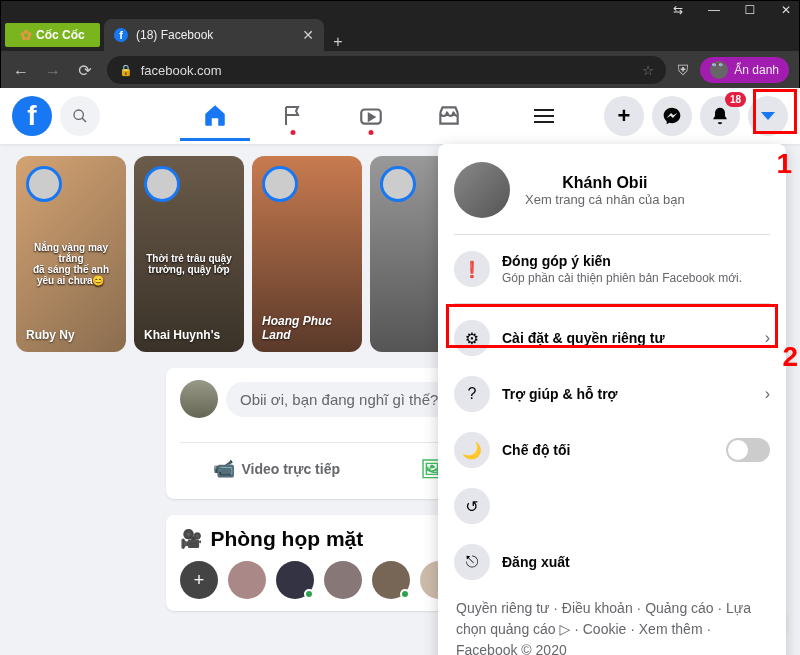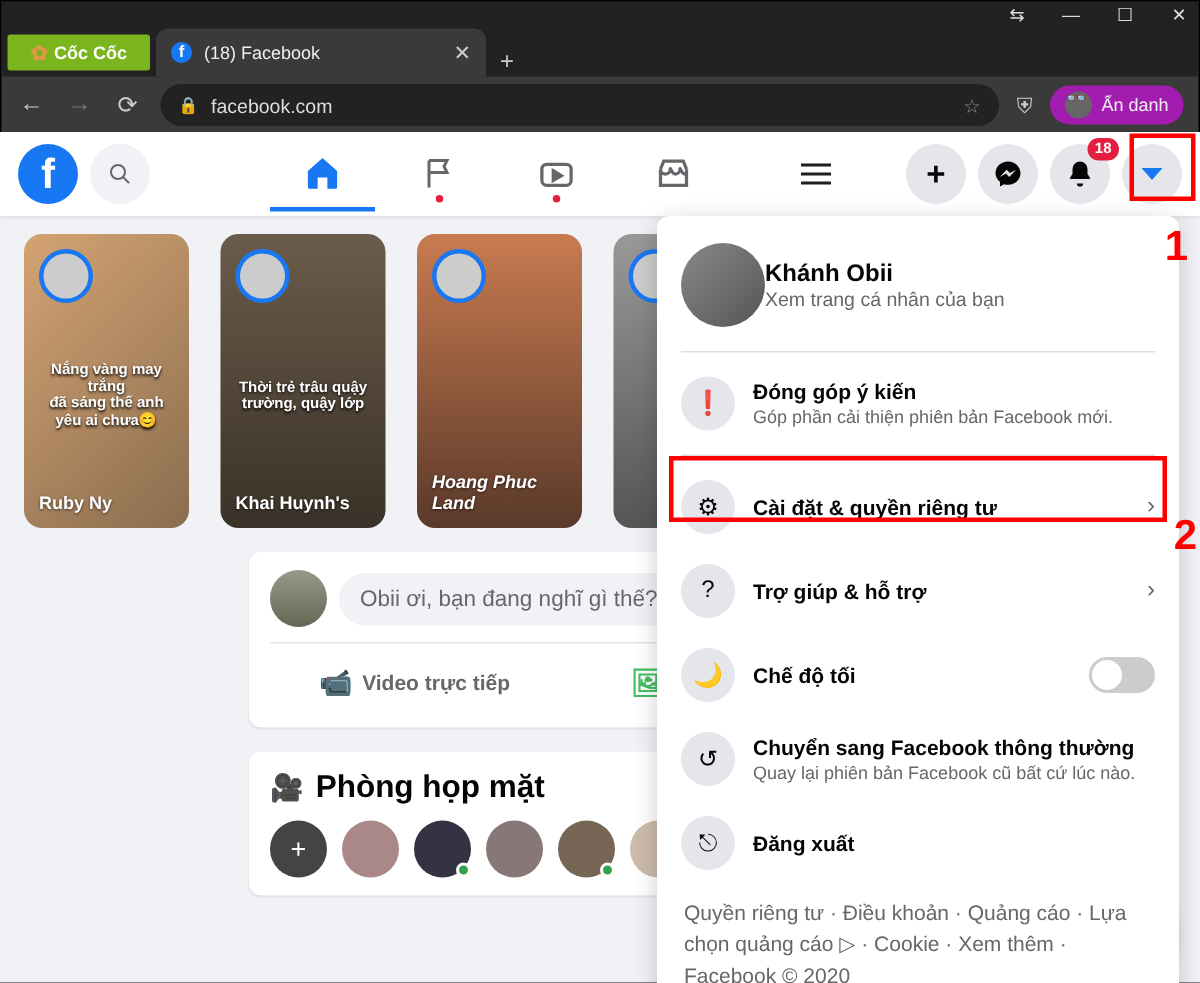--- a/index.html
+++ b/index.html
@@ -40,51 +40,51 @@
   .hamb { width:40px;height:40px;display:flex;flex-direction:column;justify-content:center;align-items:center;gap:4px;margin-right:40px;}
   .hamb div{width:20px;height:2px;background:#1c1e21;}
   .circle-btn { width:40px;height:40px;background:#e4e6eb;border-radius:50%;display:flex;align-items:center;justify-content:center;color:#050505;position:relative;}
   .circle-btn.msgr svg{width:20px;height:20px;}
   .circle-btn .badge { position:absolute; top:-4px; right:-6px; background:#e41e3f; color:#fff; font-size:10px; font-weight:bold; padding:2px 5px; border-radius:10px;}
   .caret-btn { width:40px;height:40px;background:#e4e6eb;border-radius:50%;display:flex;align-items:center;justify-content:center;}
   .caret-btn::after{content:"";border-left:7px solid transparent;border-right:7px solid transparent;border-top:8px solid #1877f2;}
 
   
   .content { position:absolute; top:56px; left:0; right:0; bottom:0; padding:12px 0 12px 16px; overflow:hidden;}
-  .stories { display:flex; gap:21px; margin-bottom:16px;}
+  .stories { display:flex; gap:8px; margin-bottom:16px;}
   .story { width:110px; height:196px; border-radius:12px; position:relative; overflow:hidden; color:#fff; font-size:12px; font-weight:600;}
   .story .name { position:absolute; bottom:10px; left:10px; right:10px; text-shadow:0 1px 2px rgba(0,0,0,0.6);}
   .story .pfp { position:absolute; top:10px; left:10px; width:36px;height:36px;border-radius:50%;border:3px solid #1877f2;background:#ccc;}
   .story1 { background:linear-gradient(135deg,#d4a373,#8a6d4f);}
   .story2 { background:linear-gradient(180deg,#6b5b4a,#3a3228);}
   .story3 { background:linear-gradient(180deg,#c97b50,#5a392a);font-style:italic;}
   .story4 { background:linear-gradient(180deg,#999,#555);}
   .story .cap { position:absolute; top:55%; left:50%; transform:translate(-50%,-50%); text-align:center; font-size:10px; font-weight:600; text-shadow:0 1px 2px #000; width:90%;}
 
   .composer { width:414px; background:#fff; border-radius:8px; padding:12px 14px; box-shadow:0 1px 2px rgba(0,0,0,0.1); margin-bottom:16px; margin-left:150px;}
-  .composer-top { display:flex; align-items:center; gap:8px; padding-bottom:10px; border-bottom:1px solid #e4e6eb;}
+  .composer-top { display:flex; align-items:center; gap:8px; padding-bottom:24px; border-bottom:1px solid #e4e6eb;}
   .composer-av { width:38px;height:38px;border-radius:50%;background:linear-gradient(#998,#665);}
   .composer-inp { flex:1; background:#f0f2f5; border-radius:20px; padding:9px 14px; color:#65676b; font-size:15px;}
   .composer-actions { display:flex; padding-top:8px;}
   .comp-act { flex:1; display:flex; align-items:center; justify-content:center; gap:6px; padding:7px; border-radius:6px; color:#65676b; font-size:14px; font-weight:600;}
   .comp-act .vico { color:#f02849; font-size:18px;}
   .comp-act .pico { color:#45bd62; font-size:18px;}
 
   .rooms { width:414px; background:#fff; border-radius:8px; padding:12px 14px; box-shadow:0 1px 2px rgba(0,0,0,0.1); margin-left:150px;}
   .rooms-hdr { display:flex; align-items:center; gap:8px; margin-bottom:10px;}
   .rooms-hdr .rico { color:#9360f7; font-size:18px;}
   .rooms-hdr span.lbl { font-weight:600; font-size:21px; color:#050505;}
   .room-avs { display:flex; gap:10px;}
   .room-av { width:38px;height:38px;border-radius:50%;background:#bbb;position:relative;}
   .room-av.add{background:#444;color:#fff;display:flex;align-items:center;justify-content:center;font-size:18px;}
   .room-av .on{position:absolute;bottom:0;right:0;width:10px;height:10px;background:#31a24c;border-radius:50%;border:2px solid #fff;}
 
   
   .dropdown { position:absolute; top:56px; right:14px; width:348px; background:#fff; border-radius:8px; box-shadow:0 4px 16px rgba(0,0,0,0.2); padding:8px; z-index:10;}
-  .dd-profile { display:flex; align-items:center; gap:0; padding:10px 8px; border-radius:8px;}
+  .dd-profile { display:flex; align-items:center; gap:15px; padding:10px 8px; border-radius:8px;text-align:center;}
   .dd-profile .av { width:56px;height:56px;border-radius:50%;background:linear-gradient(135deg,#888,#555);}
   .dd-profile .nm { font-size:16px; font-weight:600; color:#050505;}
   .dd-profile .sub { font-size:13px; color:#65676b;}
   .dd-sep { height:1px; background:#dadde1; margin:6px 8px;}
   .dd-item { display:flex; align-items:center; gap:12px; padding:10px 8px; border-radius:8px;}
   .dd-item .ico { width:36px;height:36px;background:#e4e6eb;border-radius:50%;display:flex;align-items:center;justify-content:center;color:#050505;font-size:16px;}
   .dd-item .txt .t1 { font-size:14px; font-weight:600; color:#050505;}
   .dd-item .txt .t2 { font-size:12px; color:#65676b; margin-top:2px;}
   .dd-item .chev { margin-left:auto; color:#65676b;}
   .toggle { margin-left:auto; width:44px;height:24px;background:#ccc;border-radius:12px;position:relative;}
@@ -290,24 +290,20 @@
     </div>
     <div class="dd-item">
       <div class="ico">🌙</div>
       <div class="txt">
           <div class="t1">Chế độ tối</div>
         </div>
       <div class="toggle"></div>
     </div>
     <div class="dd-item">
       <div class="ico">↺</div>
-      <div class="txt">
-        <div class="t1">Chuyển sang Facebook thông thường</div>
-        <div class="t2">Quay lại phiên bản Facebook cũ bất cứ lúc nào.</div>
-      </div>
     </div>
     <div class="dd-item">
       <div class="ico">⎋</div>
       <div class="txt">
           <div class="t1">Đăng xuất</div>
         </div>
     </div>
     <div class="dd-footer">Quyền riêng tư · Điều khoản · Quảng cáo · Lựa chọn quảng cáo ▷ · Cookie · Xem thêm · Facebook © 2020</div>
   </div>
 

